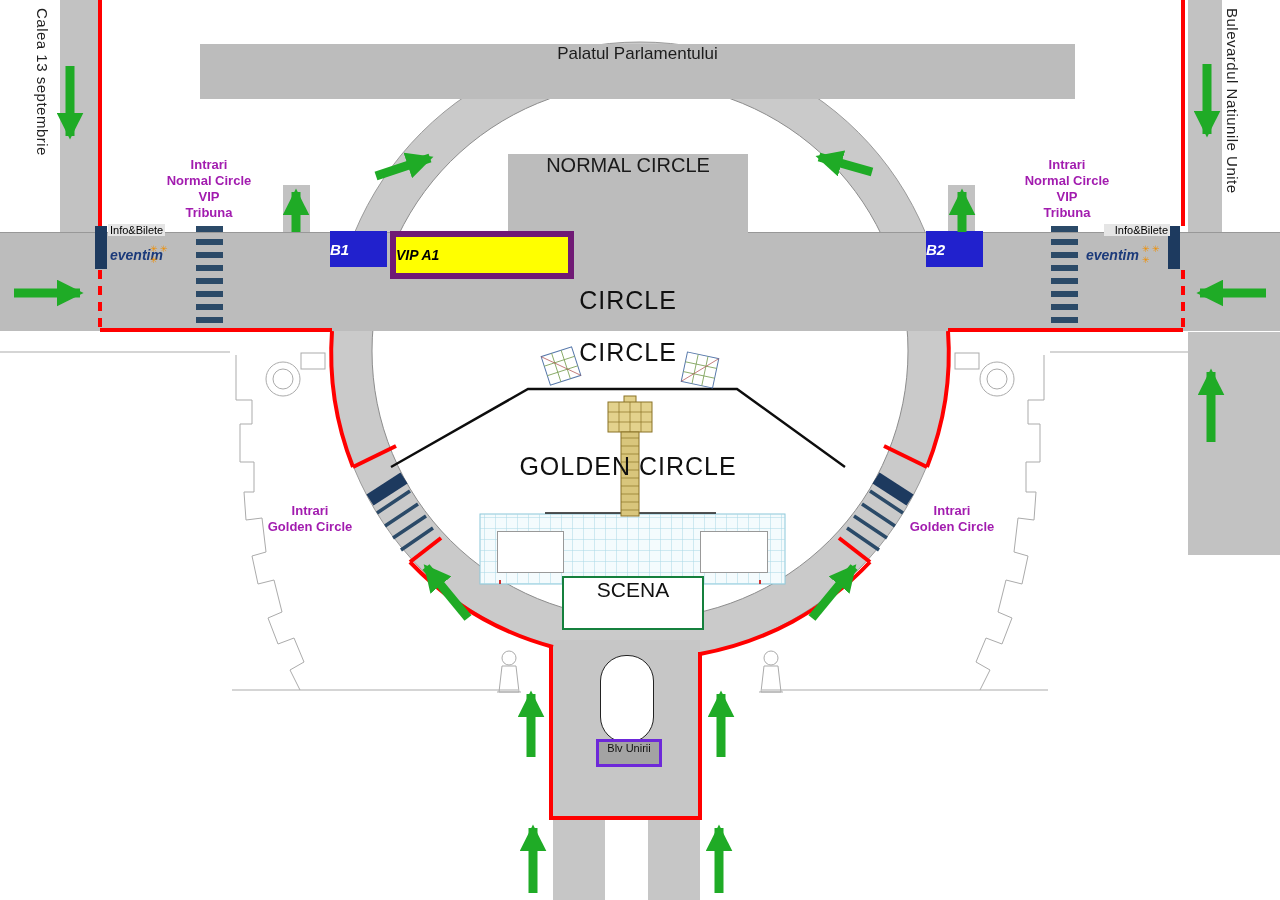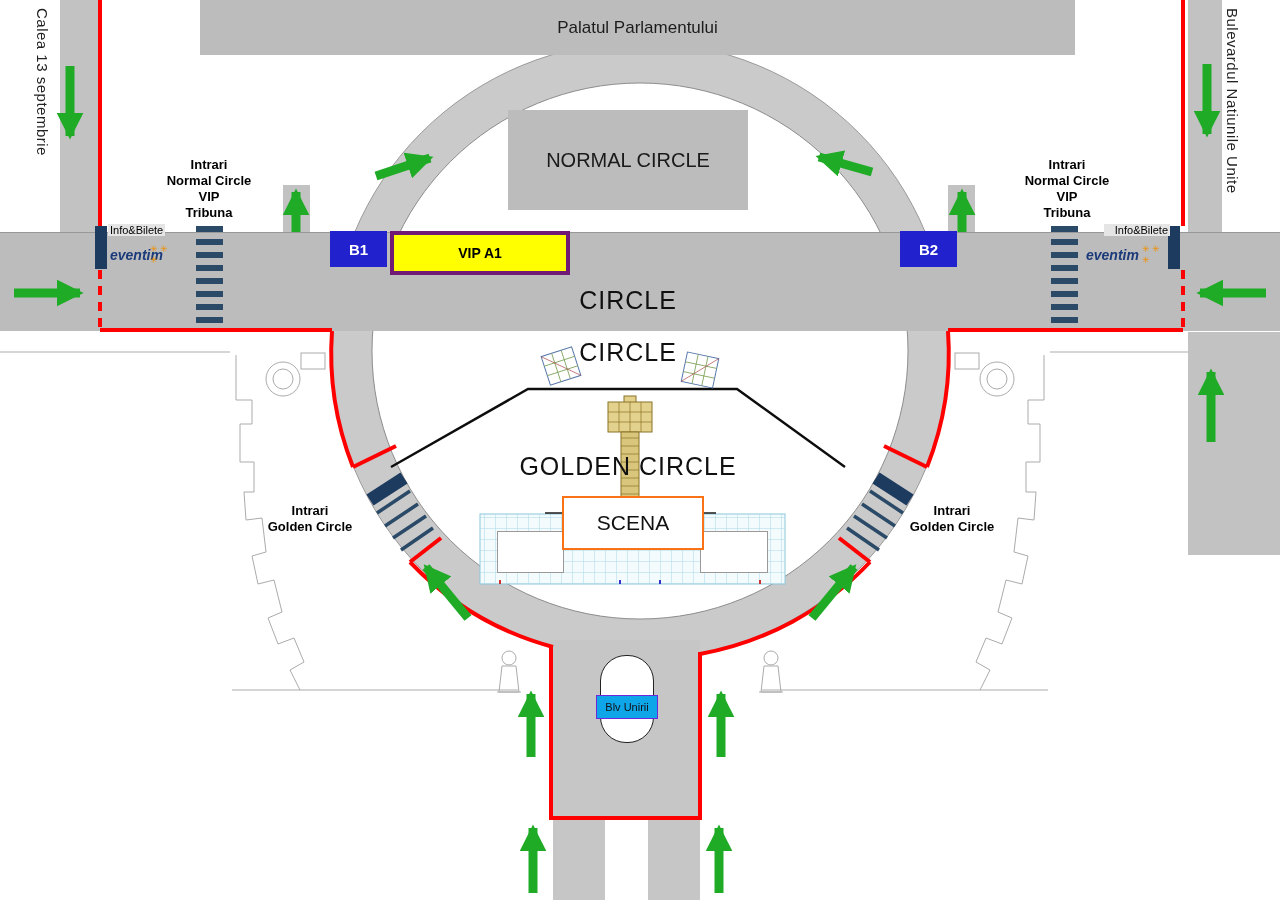--- a/index.html
+++ b/index.html
@@ -3,29 +3,29 @@
 <meta charset="utf-8">
 <style>
   html,body{margin:0;padding:0;background:#fff;}
   #stage{position:relative;width:1280px;height:900px;background:#ffffff;overflow:hidden;
          font-family:"Liberation Sans",sans-serif;}
   .layer{position:absolute;left:0;top:0;}
   .z0{z-index:0}.z2{z-index:2;pointer-events:none}
   .blk{position:absolute;z-index:1;}
   .gray{background:#bcbcbc;}
   .road{background:#c2c2c2;}
-  .cflex{display:flex;align-items:center;justify-content:center;}
+  .cflex{display:flex;justify-content:center;margin-top:44px;}
   .lbl{position:absolute;z-index:3;color:#111;}
-  .navy{color:#000000;font-weight:bold;font-size:13px;line-height:16px;text-align:center;}
+  .navy{color:#a21caf;font-weight:bold;font-size:13px;line-height:16px;text-align:center;}
   .navy span{display:block;}
   .bigword{font-size:25px;letter-spacing:1px;text-align:center;color:#101010;}
   .vlabel{writing-mode:vertical-rl;font-size:15px;letter-spacing:0.5px;color:#222;height:260px;}
-  .seat{position:absolute;z-index:1;display:flex;align-items:center;justify-content:center;font-weight:bold;}
+  .seat{position:absolute;z-index:1;display:flex;align-items:center;font-weight:bold;font-style:italic;}
   .seatblue{background:#2121cd;color:#fff;font-size:15px;}
-  .seatyellow{background:#ffff00;color:#000;font-size:14px;border:4px solid #701a75;}
+  .seatyellow{background:#ffff00;color:#000;font-size:14px;border:6px solid #701a75;}
   .cw{position:absolute;z-index:1;background:repeating-linear-gradient(to bottom,#2b4a68 0 6px,rgba(0,0,0,0) 6px 13px);}
   .navybar{position:absolute;z-index:1;background:#1d3a5f;}
   .whitebox{position:absolute;z-index:1;background:#fff;}
   .infochip{background:#e5e5e5;font-size:11px;color:#000;padding:0 2px;}
   .eventim{font-size:14px;font-weight:bold;font-style:italic;color:#1b3a7a;}
   .sparkle{font-size:9px;line-height:11px;color:#ef8e00;}
 </style>
 </head>
 <body>
 
@@ -118,27 +118,27 @@
 
   <div class="navybar" style="left:95px;top:226px;width:12px;height:43px"></div>
   <div class="navybar" style="left:1168px;top:226px;width:12px;height:43px"></div>
 
   <div class="seat seatblue" style="left:330px;top:231px;width:57px;height:36px">
     <span>B1</span>
   </div>
   <div class="seat seatyellow" style="left:390px;top:231px;width:172px;height:36px">
     <span>VIP A1</span>
   </div>
-  <div class="seat seatblue" style="left:900px;top:231px;width:57px;height:36px">
+  <div class="seat seatblue" style="left:926px;top:231px;width:57px;height:36px">
     <span>B2</span>
   </div>
 
   <div class="whitebox" style="left:497px;top:531px;width:65px;height:40px;border:1px solid #999"></div>
   <div class="whitebox" style="left:700px;top:531px;width:66px;height:40px;border:1px solid #999"></div>
-  <div class="whitebox cflex" style="left:562px;top:496px;width:138px;height:50px;border:2px solid #f97316">
+  <div class="whitebox cflex" style="left:562px;top:532px;width:138px;height:50px;border:2px solid #15803d">
     <span style="font-size:21px;color:#111">SCENA</span>
   </div>
 
   <div class="whitebox" style="left:600px;top:655px;width:52px;height:86px;border:1.5px solid #222;border-radius:26px"></div>
 
   <svg class="layer z2" width="1280" height="900" viewBox="0 0 1280 900">
     <defs>
       <marker id="ah" markerWidth="3.2" markerHeight="3" refX="2.6" refY="1.5" orient="auto" markerUnits="strokeWidth">
         <path d="M0 0 L3 1.5 L0 3 Z" fill="#1fab26"></path>
       </marker>
@@ -221,15 +221,15 @@
 
   <div class="lbl infochip" style="left:108px;top:224px">Info&amp;Bilete</div>
   <div class="lbl infochip" style="left:1104px;top:224px;width:62px;text-align:right">Info&amp;Bilete</div>
 
   <div class="lbl eventim" style="left:110px;top:247px">eventim</div>
   <div class="lbl eventim" style="left:1086px;top:247px">eventim</div>
 
   <div class="lbl sparkle" style="left:150px;top:244px;width:26px">✳ ✳ ✳</div>
   <div class="lbl sparkle" style="left:1142px;top:244px;width:26px">✳ ✳ ✳</div>
 
-  <div class="lbl cflex" style="left:596px;top:695px;width:60px;height:22px;background:#0ea5e9;border:1px solid #6d28d9;font-size:11px">Blv Unirii</div>
+  <div class="lbl cflex" style="left:596px;top:695px;width:60px;height:22px;background:#a3a3a3;border:3px solid #6d28d9;font-size:11px">Blv Unirii</div>
 
 </div>
 
 </body></html>

